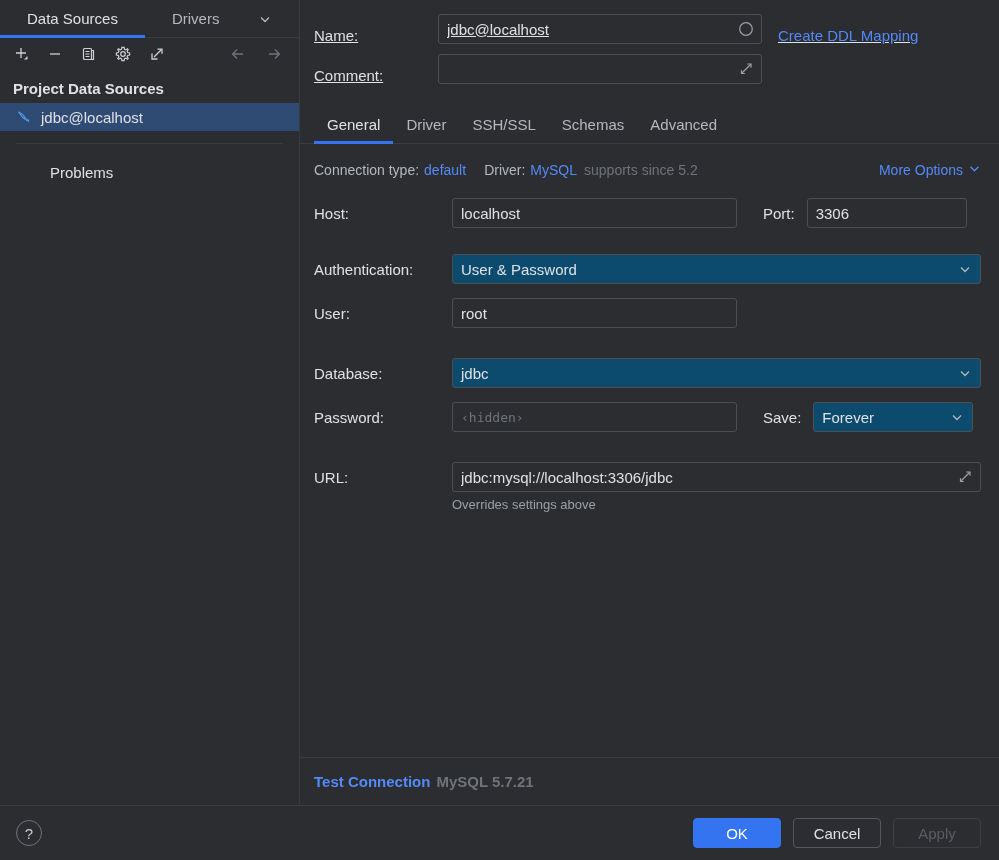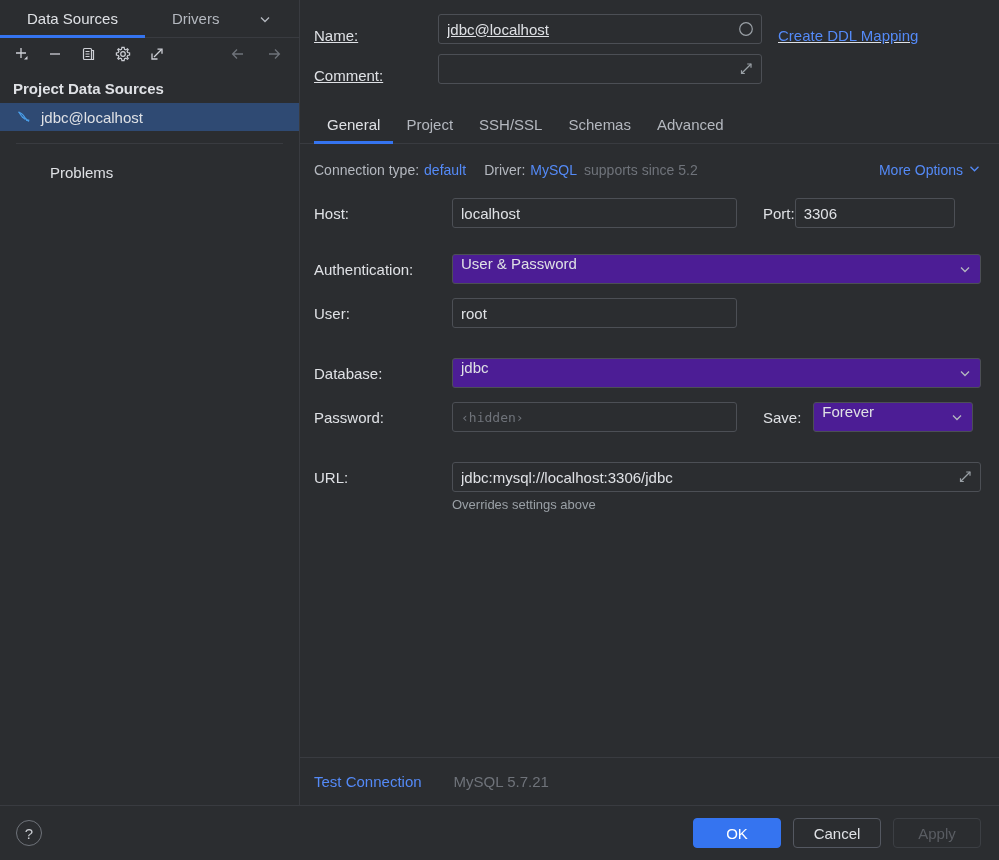--- a/index.html
+++ b/index.html
@@ -112,33 +112,34 @@
   .meta-row .k { color: #b4b8bf; }
   .meta-row .v { color: #548af7; margin-left: 5px; }
   .meta-row .muted { color: #6f737a; margin-left: 7px; }
   .more-options { margin-left: auto; color: #548af7; font-size: 14px; display: flex; align-items: center; gap: 5px; }
 
   .grid-row { display: flex; align-items: center; margin-bottom: 14px; }
   .grid-lbl { width: 138px; flex: 0 0 138px; font-size: 15px; color: #dfe1e5; }
 
   .combo {
     position: relative; height: 30px;
-    background: #4c1d95; border: 1px solid #4c4f55; border-radius: 3px;
-    display: flex; padding: 0 26px 0 8px;
+    background: #0c4a6e; border: 1px solid #4c4f55; border-radius: 3px;
+    display: flex; align-items: center; padding: 0 26px 0 8px;
     font-size: 15px; color: #dfe1e5;
   }
   .combo .chev { position: absolute; right: 8px; top: 50%; transform: translateY(-50%); color: #b4b8bf; display: flex; }
 
   .hint { font-size: 13px; color: #9aa0a6; margin-left: 138px; margin-top: 5px; }
 
   
   .rp-footer {
     flex: 0 0 48px; height: 48px; display: flex; align-items: center;
-    padding-left: 14px; gap: 32px;
+    padding-left: 14px; gap: 6px;
     border-top: 1px solid #393b40;
+    font-weight: bold;
   }
   .rp-footer .ver { color: #6f737a; font-size: 15px; }
 
   
   .dlg-bottom {
     flex: 0 0 55px; height: 55px; display: flex; align-items: center;
     padding: 0 18px 0 16px; border-top: 1px solid #393b40; background: #2b2d30;
   }
   .help-btn {
     width: 26px; height: 26px; border: 1px solid #6f737a; border-radius: 50%;
@@ -274,21 +275,21 @@
             </span>
           </div>
         </div>
       </div>
 
       <div class="rp-tabs">
         <div class="rp-tab active">
           <span>General</span>
         </div>
         <div class="rp-tab">
-          <span>Project</span>
+          <span>Driver</span>
         </div>
         <div class="rp-tab">
           <span>SSH/SSL</span>
         </div>
         <div class="rp-tab">
           <span>Schemas</span>
         </div>
         <div class="rp-tab">
           <span>Advanced</span>
         </div>
@@ -311,21 +312,21 @@
             </span>
           </span>
         </div>
 
         <div class="grid-row">
           <div class="grid-lbl">Host:</div>
           <div class="field" style="width:285px">
             <span class="val">localhost</span>
           </div>
           <div class="lbl" style="margin-left:26px">Port:</div>
-          <div class="field" style="width:160px;">
+          <div class="field" style="width:160px;margin-left:12px">
             <span class="val">3306</span>
           </div>
         </div>
 
         <div class="grid-row" style="margin-top:26px">
           <div class="grid-lbl">Authentication:</div>
           <div class="combo" style="width:529px">
             <span>User &amp; Password</span>
             <span class="chev">
               <svg width="14" height="14" viewBox="0 0 14 14" fill="none" stroke="currentColor" stroke-width="1.3">

